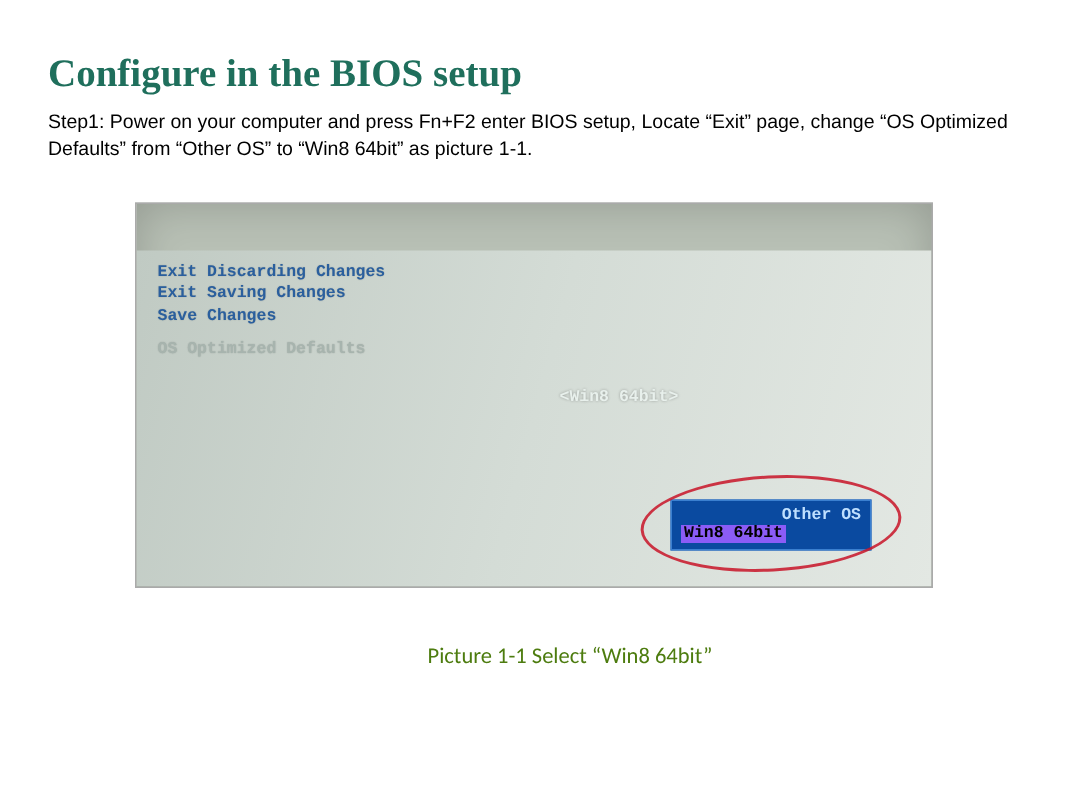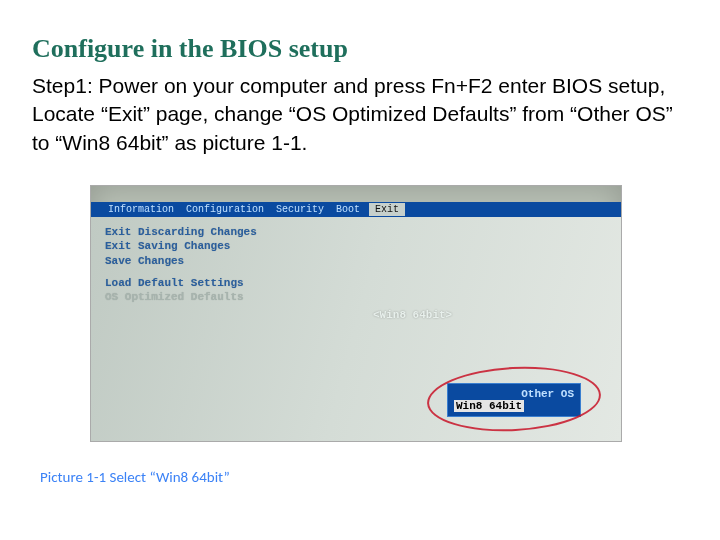--- a/index.html
+++ b/index.html
@@ -14,21 +14,21 @@
   }
   .heading {
     color: #1f6f5c;
     font-family: Georgia, 'Times New Roman', serif;
     font-size: 26px;
     font-weight: bold;
     margin: 34px 0 8px 32px;
   }
   .instruction {
     color: #000;
-    font-size: 21px;
+    font-size: 13px;
     line-height: 1.35;
     margin: 0 28px 0 32px;
   }
   .bios-photo {
     margin: 28px 0 0 90px;
     width: 530px;
     height: 255px;
     background: #b8c0b5;
     position: relative;
     box-shadow: 0 0 30px rgba(0,0,0,0.2) inset;
@@ -105,62 +105,54 @@
     bottom: 24px;
     width: 120px;
     background: #0a4aa0;
     border: 1px solid #3a7fd0;
     padding: 4px 6px;
     font-family: 'Courier New', monospace;
     font-size: 11px;
     font-weight: bold;
   }
   .popup .opt1 { color: #bfe0ff; text-align: right; }
-  .popup .opt2 { background: #e5e5e5; color: #000; display:inline-block; padding: 0 2px; }
+  .popup .opt2 { background: #8b5cf6; color: #000; display:inline-block; padding: 0 2px; }
   .circle-annot {
     position: absolute;
     right: 20px;
     bottom: 10px;
     width: 170px;
     height: 60px;
     border: 2px solid rgba(200,20,40,0.85);
     border-radius: 50%;
     transform: rotate(-3deg);
     pointer-events: none;
   }
   .caption {
-    text-align: left;
+    text-align: center;
     font-family: Calibri, Arial, sans-serif;
     font-size: 15px;
-    color: #3b82f6;
-    margin-top: 26px;
+    color: #4d7c0f;
+    margin-top: 37px;
     margin-left: 40px;
   }
 </style>
 </head>
 <body>
 
 <div class="heading">Configure in the BIOS setup</div>
 <div class="instruction">Step1: Power on your computer and press Fn+F2 enter BIOS setup, Locate “Exit” page, change “OS Optimized Defaults” from “Other OS” to “Win8 64bit” as picture 1-1.</div>
 
 <div class="bios-photo">
-  <div class="menubar">
-    <span class="tab">Information</span>
-    <span class="tab">Configuration</span>
-    <span class="tab">Security</span>
-    <span class="tab">Boot</span>
-    <span class="tab active">Exit</span>
-  </div>
   <div class="bios-body">
     <div class="menu-list">
       <div>Exit Discarding Changes</div>
       <div>Exit Saving Changes</div>
       <div>Save Changes</div>
       <div class="gap"></div>
-      <div>Load Default Settings</div>
       <div class="dim">OS Optimized Defaults</div>
     </div>
     <div class="option-value">&lt;Win8 64bit&gt;</div>
 
     <div class="popup">
       <div class="opt1">Other OS</div>
       <div><span class="opt2">Win8 64bit</span></div>
     </div>
     <div class="circle-annot"></div>
   </div>

